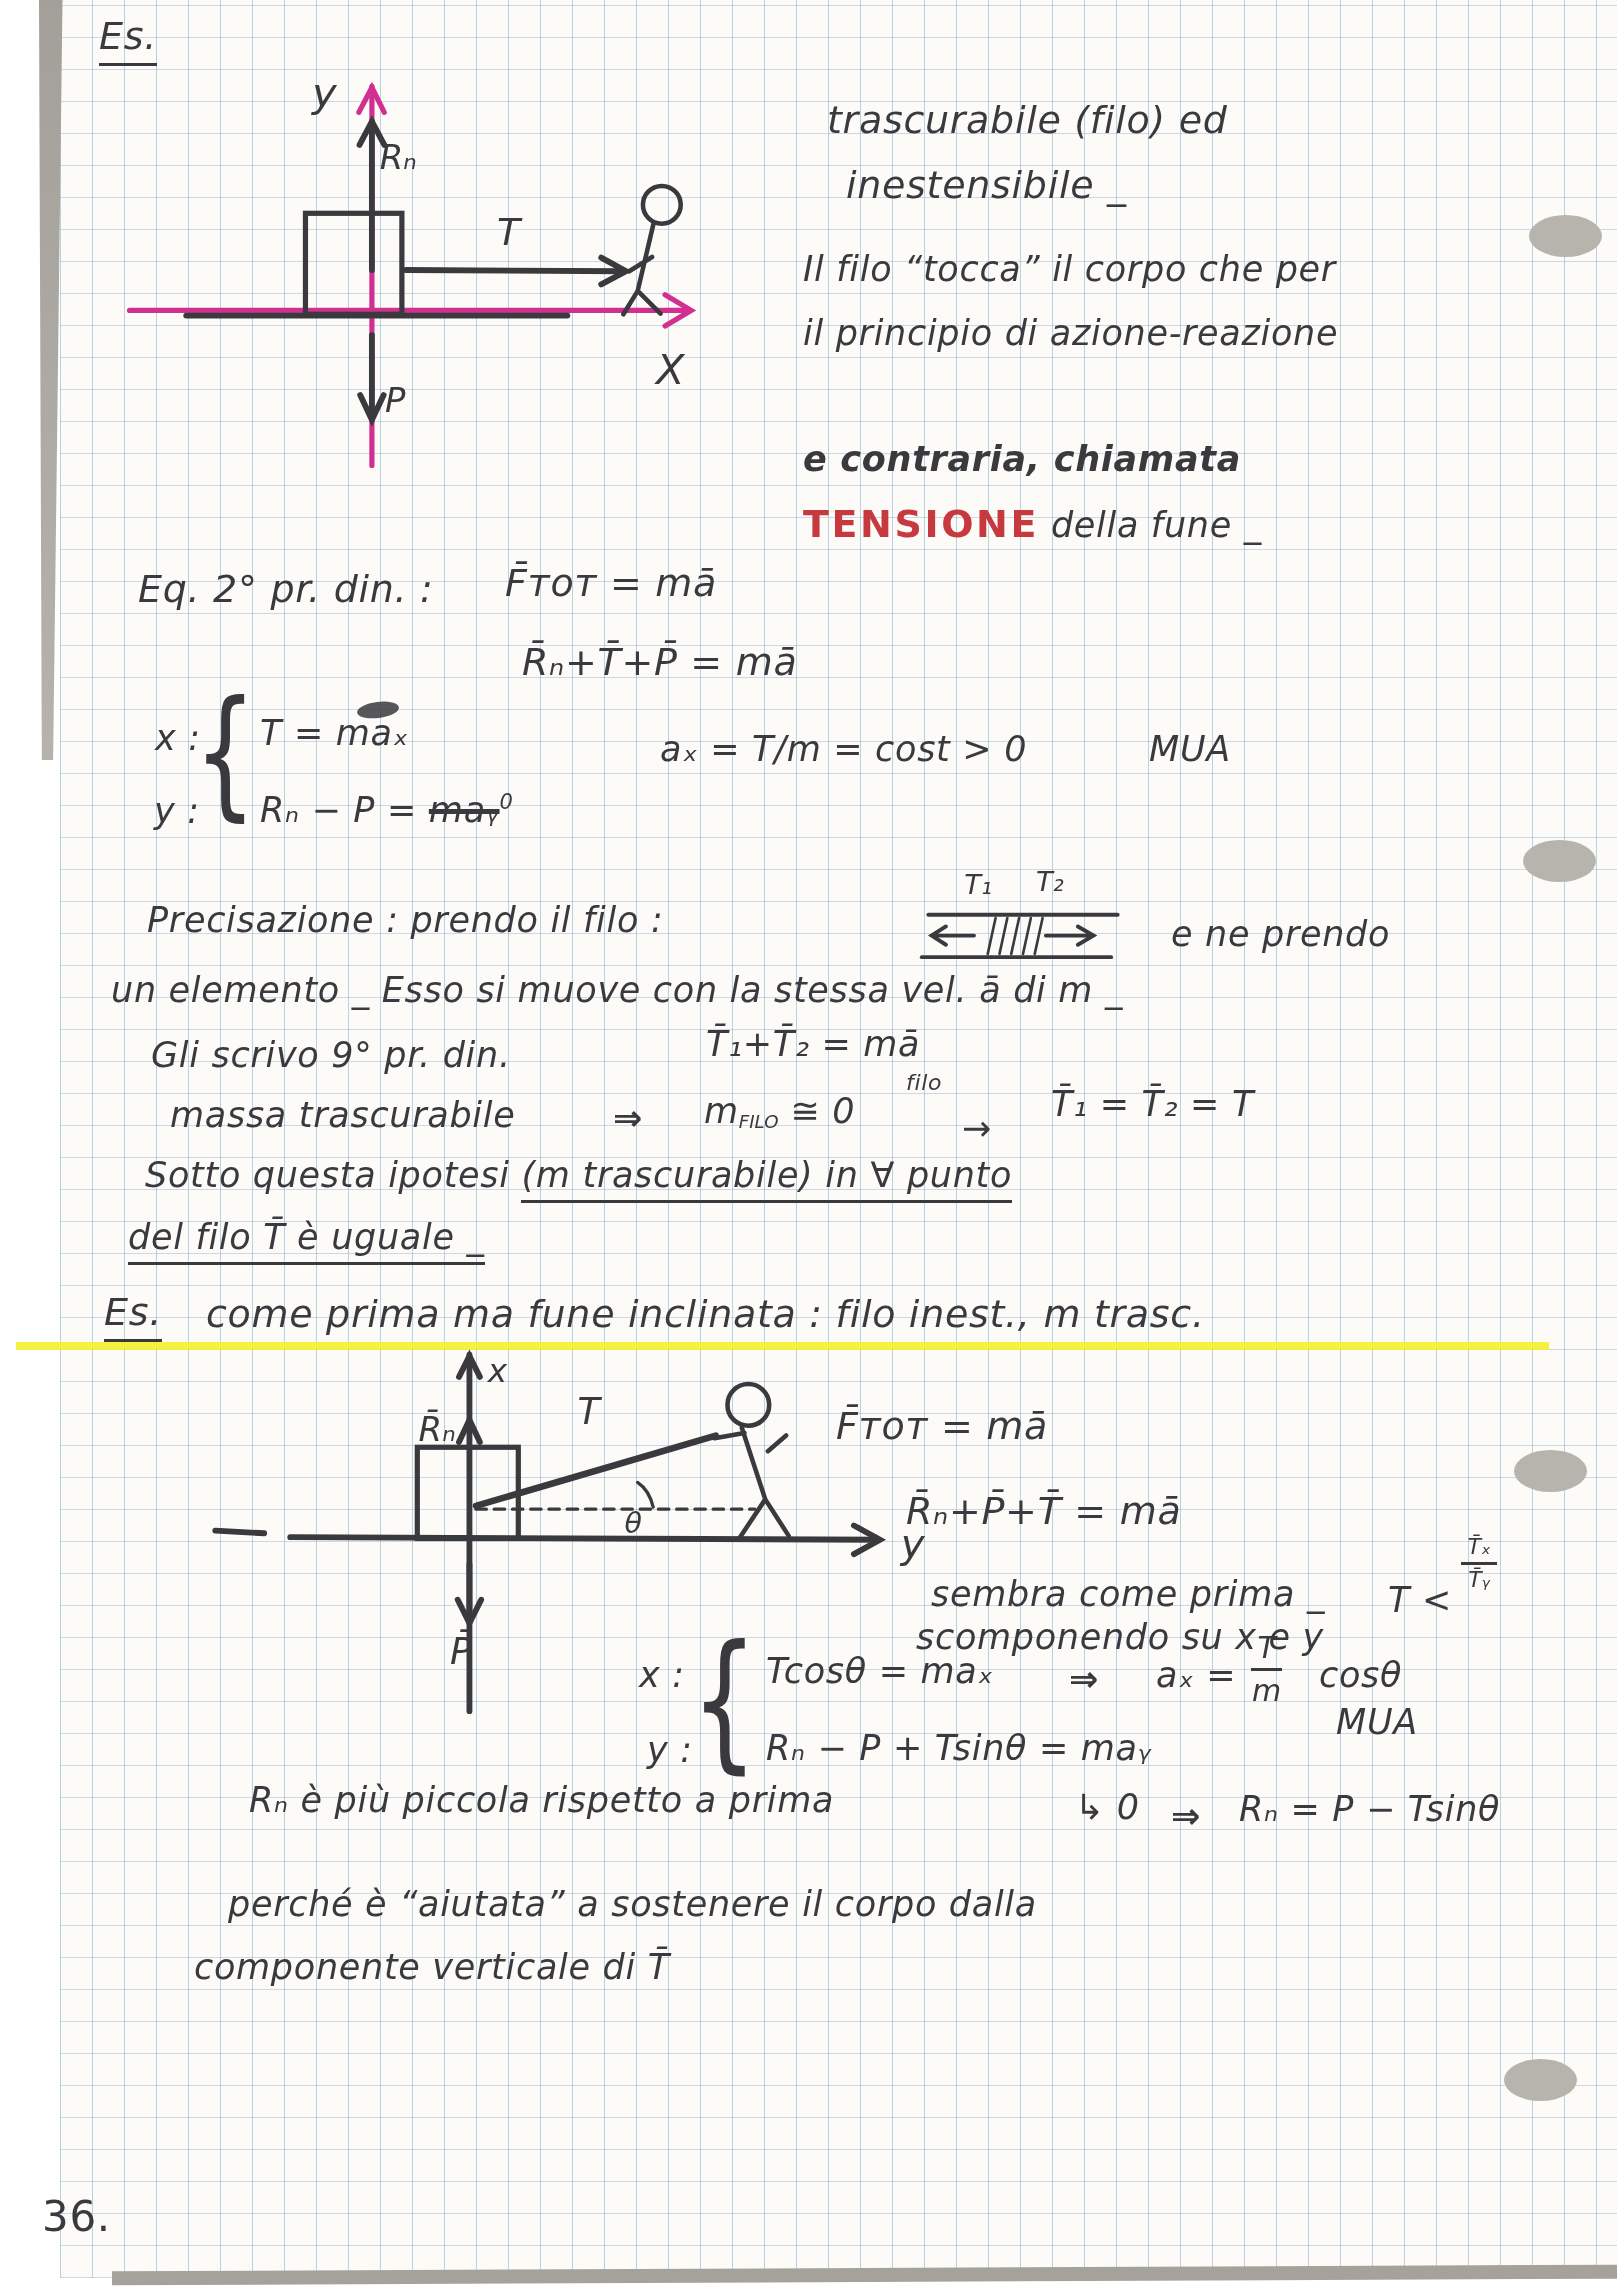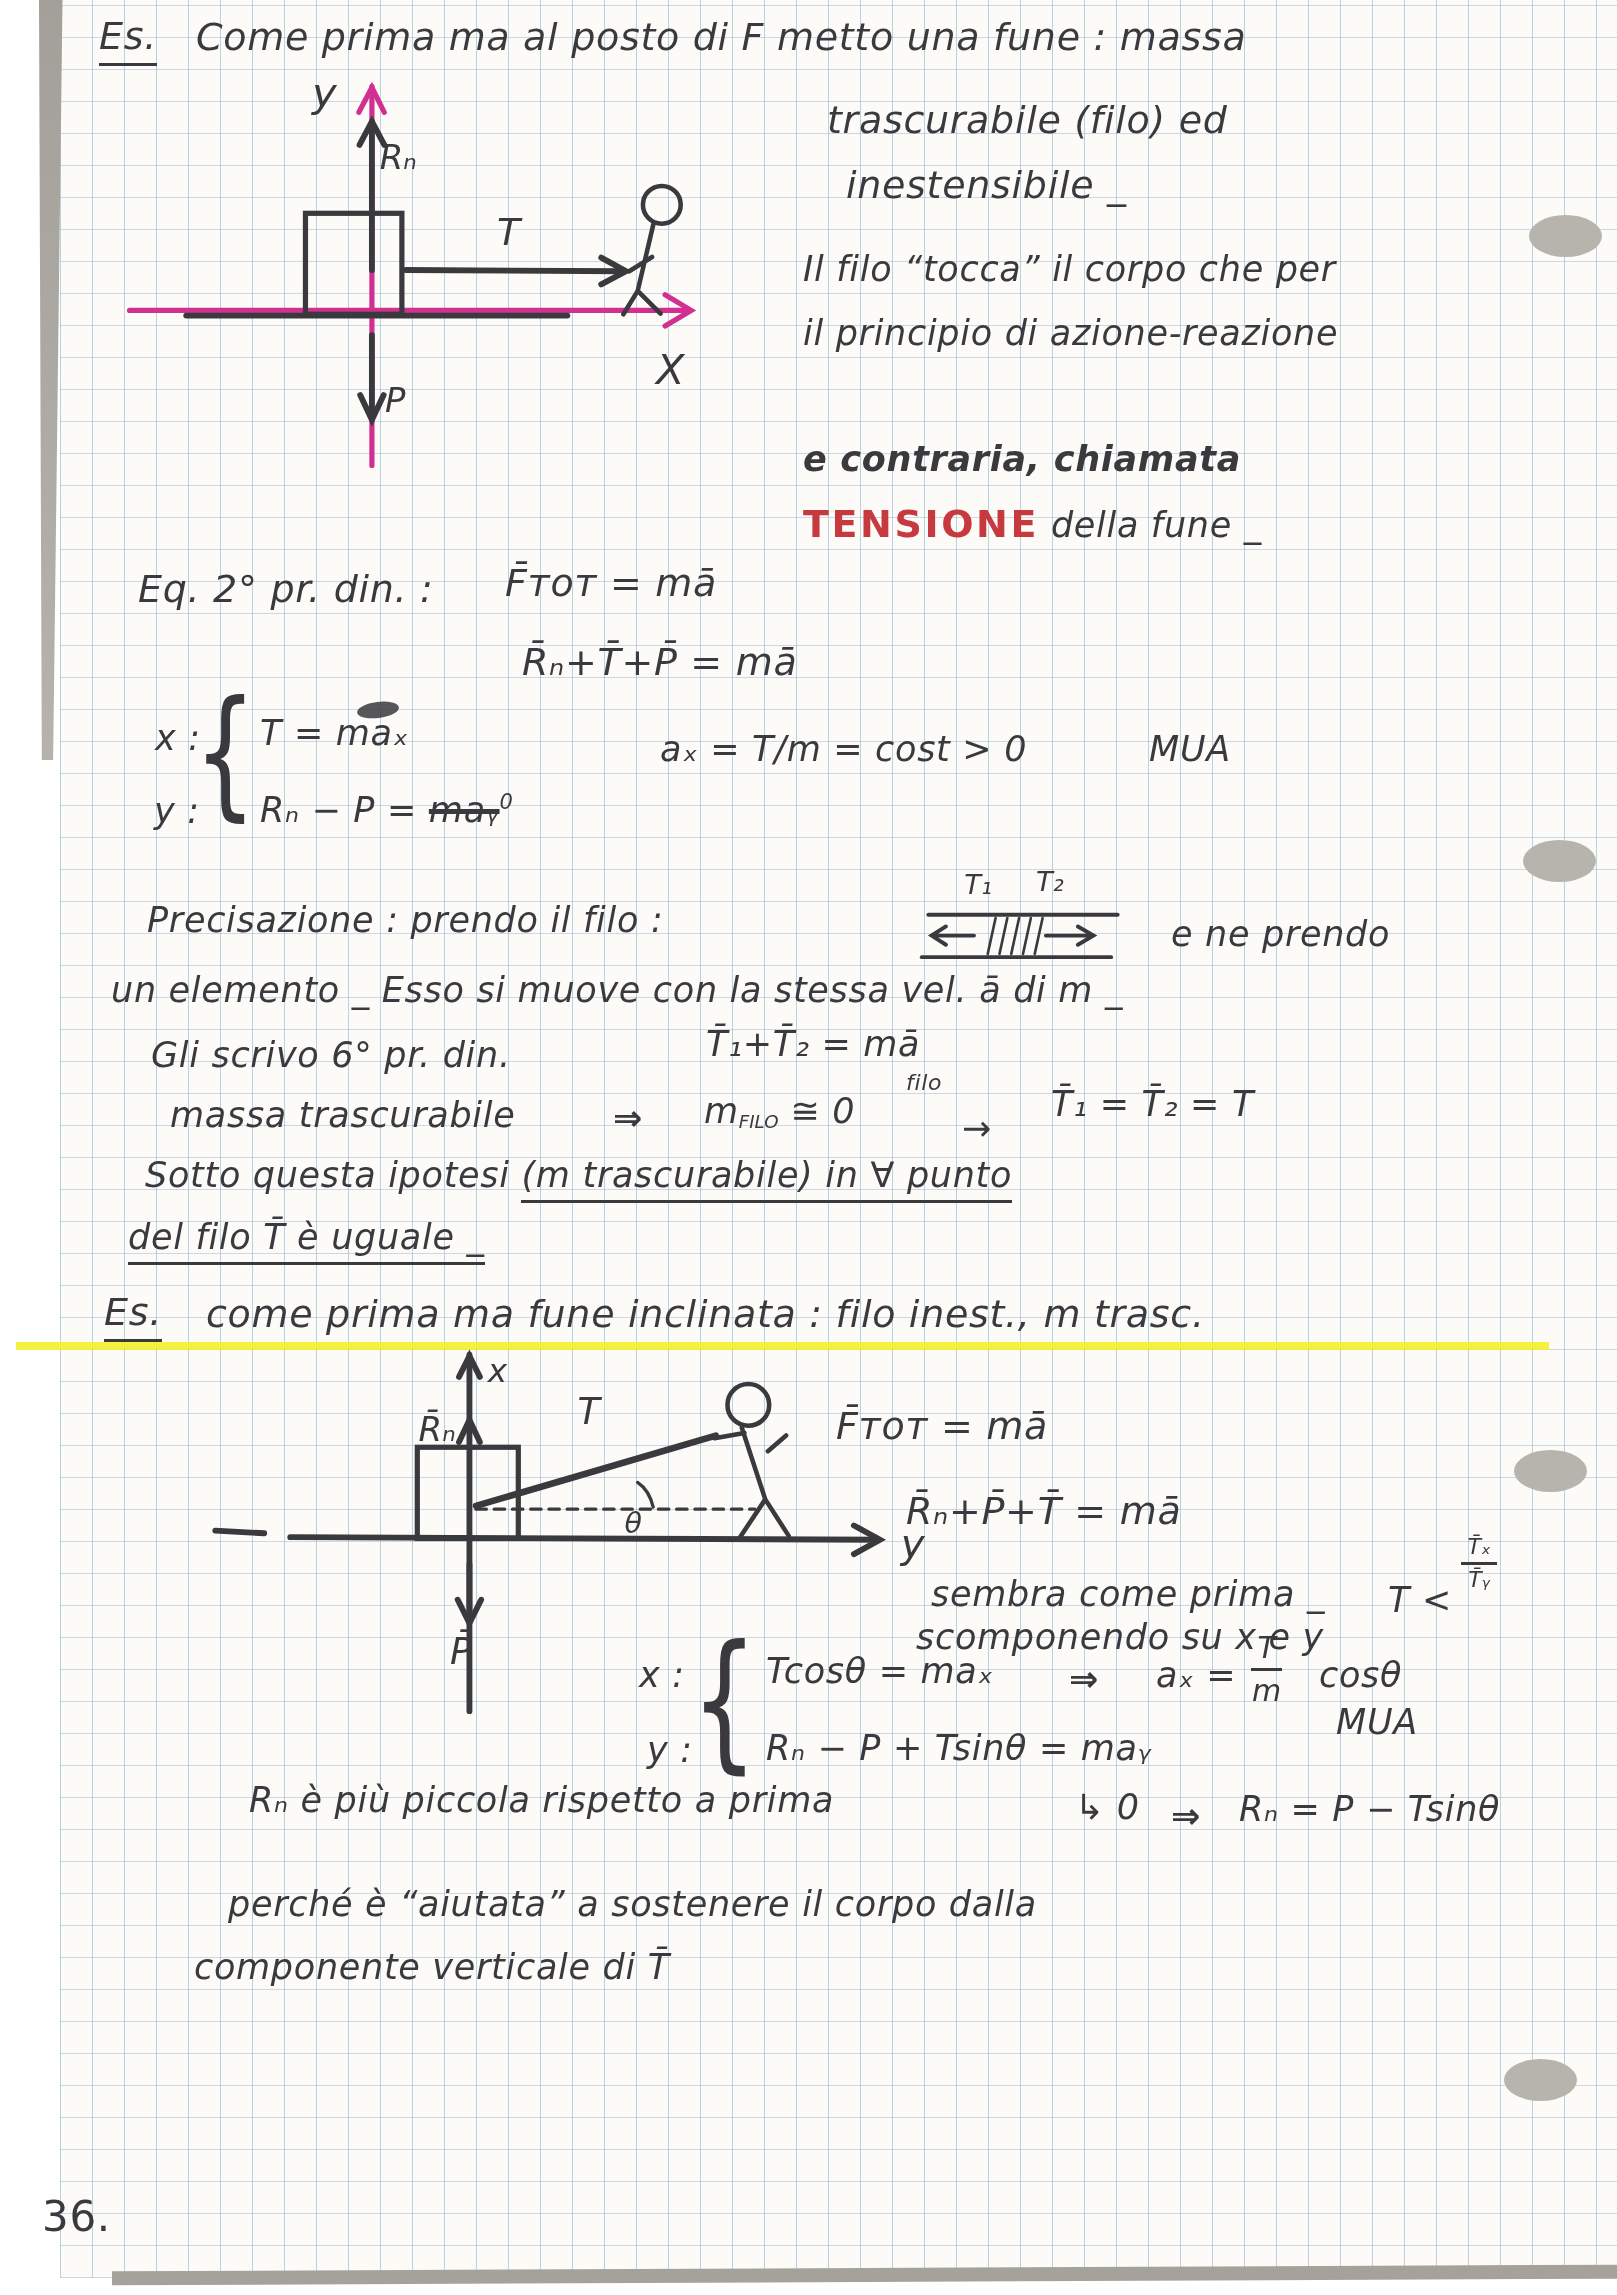--- a/index.html
+++ b/index.html
@@ -43,21 +43,20 @@
 <div id="page">
   <div class="paper"></div>
   <div class="edge-strip"></div>
   <div class="bottom-shadow"></div>
   <div class="hole" style="left:1529px;top:215px;"></div>
   <div class="hole" style="left:1523px;top:840px;"></div>
   <div class="hole" style="left:1514px;top:1450px;"></div>
   <div class="hole" style="left:1504px;top:2059px;"></div>
 
   <div class="hw big" style="left:99px;top:13px;"><span class="u2">Es.</span></div>
-  <div class="hw big" style="left:196px;top:14.3px;">Come prima ma al posto di F metto una fune : massa</div>
   <div class="hw big" style="left:827px;top:97px;">trascurabile (filo) ed</div>
   <div class="hw big" style="left:846px;top:162px;">inestensibile _</div>
 
   <div class="hw" style="left:803px;top:248px;">Il filo “tocca” il corpo che per</div>
   <div class="hw" style="left:803px;top:312px;">il principio di azione-reazione</div>
   <div class="hw" style="left:803px;top:438px;font-weight:bold;">e contraria, chiamata</div>
   <div class="hw" style="left:803px;top:501px;"><span class="red">TENSIONE</span><span> della fune _</span></div>
 
   <svg style="left:111px;top:55px;" width="600" height="443" viewBox="0 0 920 680">
     <g stroke="#d23090" stroke-width="8" fill="none" stroke-linecap="round">
@@ -105,21 +104,21 @@
       <path d="M15 135 L305 135"></path>
       <path d="M95 102 L32 102 M52 88 L30 102 L52 116"></path>
       <path d="M205 102 L276 102 M254 88 L278 102 L254 116"></path>
       <path d="M128 75 L116 130 M146 75 L134 130 M164 75 L152 130 M182 75 L170 130 M200 75 L188 130" stroke-width="4"></path>
     </g>
     <text x="80" y="38" font-size="42">T₁</text>
     <text x="190" y="34" font-size="42">T₂</text>
   </svg>
   <div class="hw" style="left:1171px;top:913px;">e ne prendo</div>
   <div class="hw" style="left:111px;top:969px;">un elemento _ Esso si muove con la stessa vel. ā di m _</div>
-  <div class="hw" style="left:151px;top:1034px;">Gli scrivo 6° pr. din.</div>
+  <div class="hw" style="left:151px;top:1034px;">Gli scrivo 9° pr. din.</div>
   <div class="hw" style="left:706px;top:1023px;">T̄₁+T̄₂ = mā</div>
   <div class="hw small" style="left:906px;top:1069px;">filo</div>
   <div class="hw" style="left:170px;top:1094px;">massa trascurabile</div>
   <div class="hw fat" style="left:613px;top:1097px;">⇒</div>
   <div class="hw" style="left:704px;top:1090px;"><span>m</span><span class="sub">FILO</span><span> ≅ 0</span></div>
   <div class="hw" style="left:962px;top:1107px;">→</div>
   <div class="hw" style="left:1051px;top:1083px;">T̄₁ = T̄₂ = T</div>
   <div class="hw" style="left:145px;top:1154px;"><span>Sotto questa ipotesi </span><span class="u2">(m trascurabile) in ∀ punto</span></div>
   <div class="hw" style="left:128px;top:1216px;"><span class="u2">del filo T̄ è uguale _</span></div>
 

